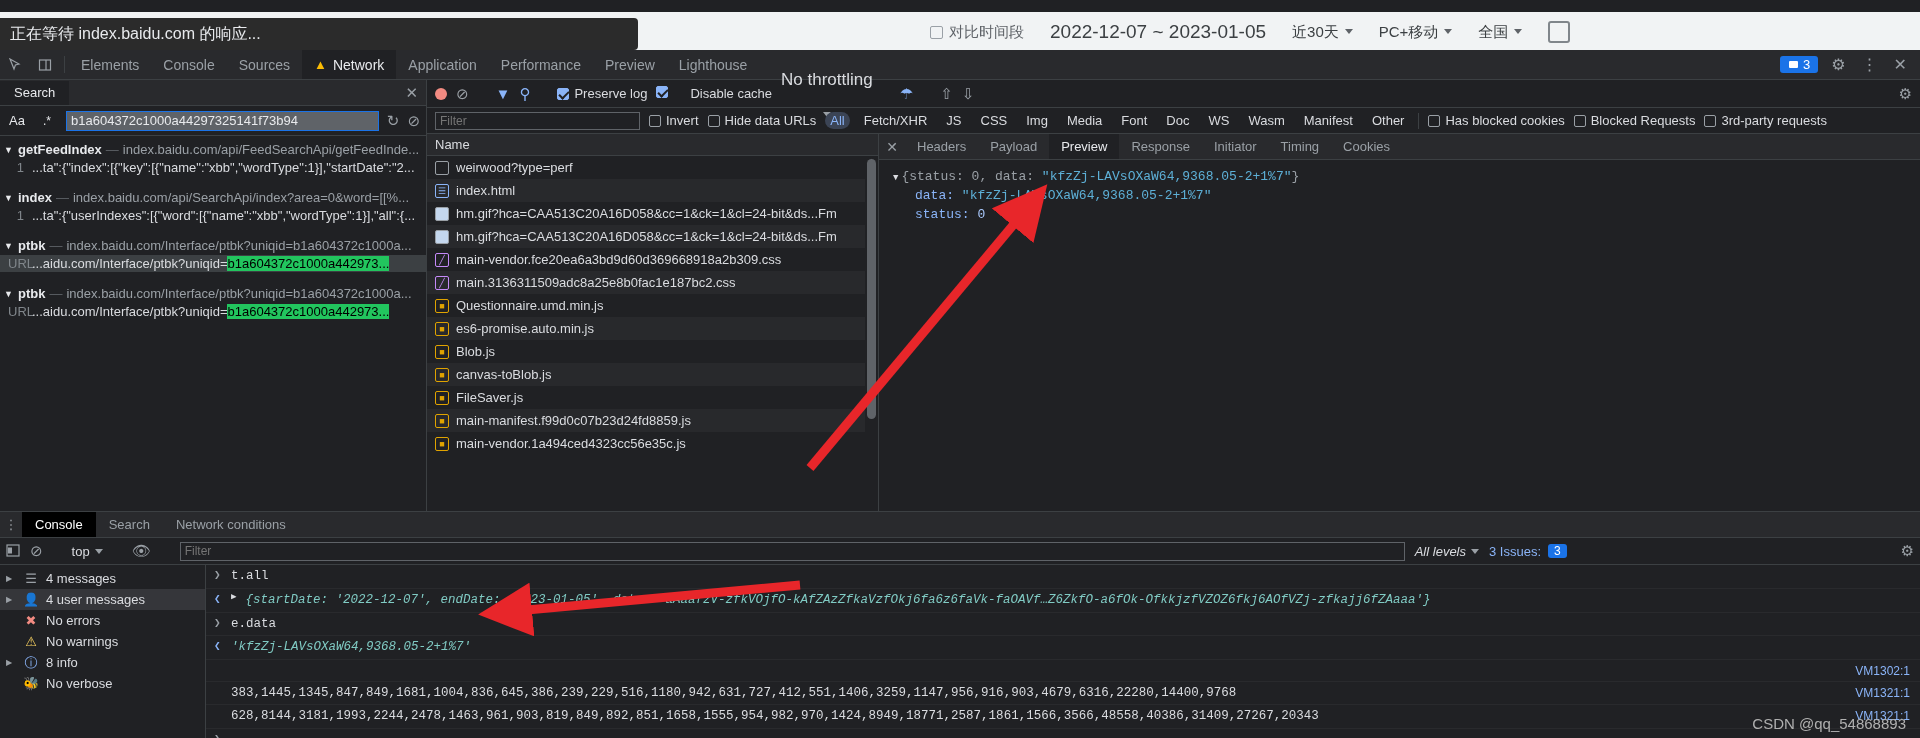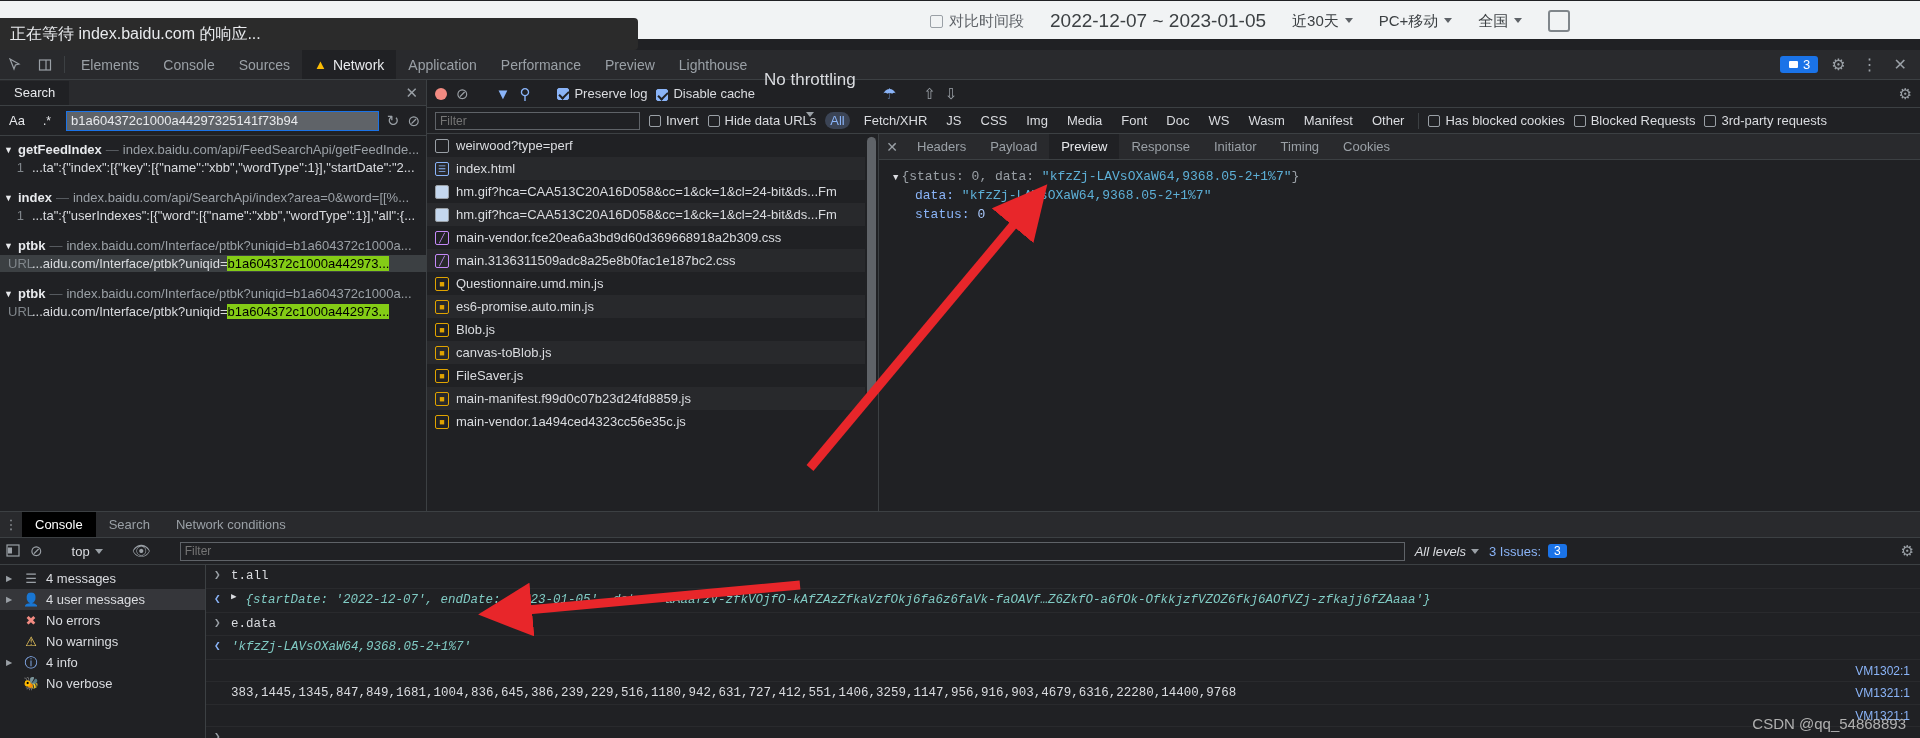--- a/index.html
+++ b/index.html
@@ -7,21 +7,21 @@
     margin: 0; padding: 0;
     width: 1920px; height: 738px;
     background: #202124;
     font-family: "Liberation Sans", sans-serif;
     overflow: hidden;
   }
   body { position: relative; font-size: 14px; color: #e8eaed; }
 
   
   .top-strip {
-    position: absolute; left: 0; top: 1px; width: 1920px; height: 38px;
+    position: absolute; left: 0; top: 12px; width: 1920px; height: 38px;
     background: #f1f3f4; color: #3c4043; overflow: hidden;
   }
   .top-strip-inner {
     position: absolute; left: 930px; top: 2px; width: 990px; height: 36px;
     display: flex; align-items: center; gap: 26px;
     font-size: 15px; color: #5f6368; white-space: nowrap;
   }
   .ts-chk { width:13px;height:13px;border:1.5px solid #9aa0a6;border-radius:2px;display:inline-block;margin-right:6px;vertical-align:-2px;}
   .ts-big { font-size: 19px; color:#3c4043; }
   .ts-dd { font-size:15px; color:#3c4043; }
@@ -93,21 +93,21 @@
   .sr-group { margin-bottom: 2px; }
   .sr-head { display:flex; align-items:center; gap:4px; padding: 2px 4px; white-space:nowrap; }
   .sr-tri { color:#e8eaed; font-size:9px; width:10px;}
   .sr-name { color:#e8eaed; font-weight:bold; }
   .sr-dash { color:#5f6368; }
   .sr-url { color:#9aa0a6; overflow:hidden; text-overflow:ellipsis; }
   .sr-line { display:flex; gap:8px; padding: 1px 4px 1px 8px; white-space:nowrap; overflow:hidden;}
   .sr-line.sel { background:#3c4043; }
   .sr-lineno { color:#80868b; width: 16px; text-align:right; }
   .sr-text { color:#dadce0; overflow:hidden; text-overflow:ellipsis; }
-  .hl { background:#84cc16; color:#000; }
+  .hl { background:#22c55e; color:#000; }
   .sr-spacer { height: 10px; }
 
   .search-status {
     height: 26px; border-top:1px solid #3c4043; display:flex; align-items:center;
     padding-left: 10px; font-size: 13px; color:#dadce0; gap: 10px;
   }
 
   
   .netpane { flex: 1; display:flex; flex-direction: column; background:#202124;}
   .net-toolbar {
@@ -407,21 +407,21 @@
         <div class="rec-dot"></div>
         <div class="tb-icon">⊘</div>
         <div class="tb-sep"></div>
         <div class="tb-icon blue">▼</div>
         <div class="tb-icon blue">⚲</div>
         <div class="tb-sep"></div>
         <label style="display:flex;align-items:center;gap:5px;">
           <span class="chk on"></span>
           <span class="tb-label">Preserve log</span>
         </label>
-        <label style="display:flex;align-items:flex-end;gap:5px;">
+        <label style="display:flex;align-items:flex-start;gap:22px;">
           <span class="chk on"></span>
           <span class="tb-label">Disable cache</span>
         </label>
         <div class="throttle">
           <span>No throttling</span>
           <i class="caret-d"></i>
         </div>
         <div class="tb-sep"></div>
         <div class="tb-icon blue">☂</div>
         <div class="tb-sep"></div>
@@ -464,20 +464,21 @@
         </label>
         <label style="display:flex;align-items:center;gap:5px;">
           <span class="chk"></span>
           <span>3rd-party requests</span>
         </label>
       </div>
 
       <div class="net-content">
 
         <div class="reqlist">
+          <div class="reqlist-head">Name</div>
           <div class="reqlist-body">
             <div class="req-row">
               <span class="ficon other"></span>
               <span class="req-name">weirwood?type=perf</span>
             </div>
             <div class="req-row">
               <span class="ficon doc">☰</span>
               <span class="req-name">index.html</span>
             </div>
             <div class="req-row">
@@ -625,21 +626,21 @@
         <span>No errors</span>
       </div>
       <div class="cs-item">
         <span class="cs-tri"></span>
         <span class="cs-ico ico-warn">⚠</span>
         <span>No warnings</span>
       </div>
       <div class="cs-item">
         <span class="cs-tri">▶</span>
         <span class="cs-ico ico-info">ⓘ</span>
-        <span>4 info</span>
+        <span>8 info</span>
       </div>
       <div class="cs-item">
         <span class="cs-tri"></span>
         <span class="cs-ico ico-grey">🐝</span>
         <span>No verbose</span>
       </div>
     </div>
 
     <div class="console-main">
       <div class="c-line">
@@ -663,20 +664,21 @@
         <span class="c-arrow" style="visibility:hidden">❯</span>
         <span class="c-src">VM1302:1</span>
       </div>
       <div class="c-line">
         <span class="c-arrow" style="visibility:hidden">❯</span>
         <span class="c-vals">383,1445,1345,847,849,1681,1004,836,645,386,239,229,516,1180,942,631,727,412,551,1406,3259,1147,956,916,903,4679,6316,22280,14400,9768</span>
         <span class="c-src">VM1321:1</span>
       </div>
       <div class="c-line">
         <span class="c-arrow" style="visibility:hidden">❯</span>
+        <span class="c-vals">628,8144,3181,1993,2244,2478,1463,961,903,819,849,892,851,1658,1555,954,982,970,1424,8949,18771,2587,1861,1566,3566,48558,40386,31409,27267,20343</span>
         <span class="c-src">VM1321:1</span>
       </div>
       <div class="c-line">
         <span class="c-arrow">❯</span>
       </div>
     </div>
   </div>
 </div>
 
 <svg class="arrow-svg">

